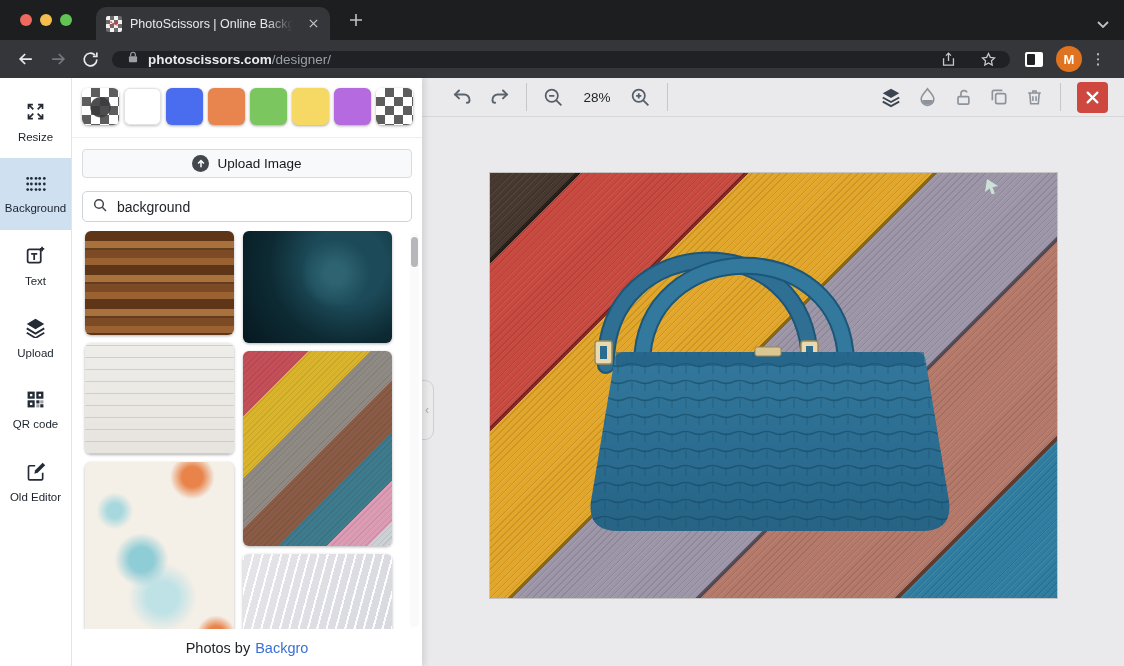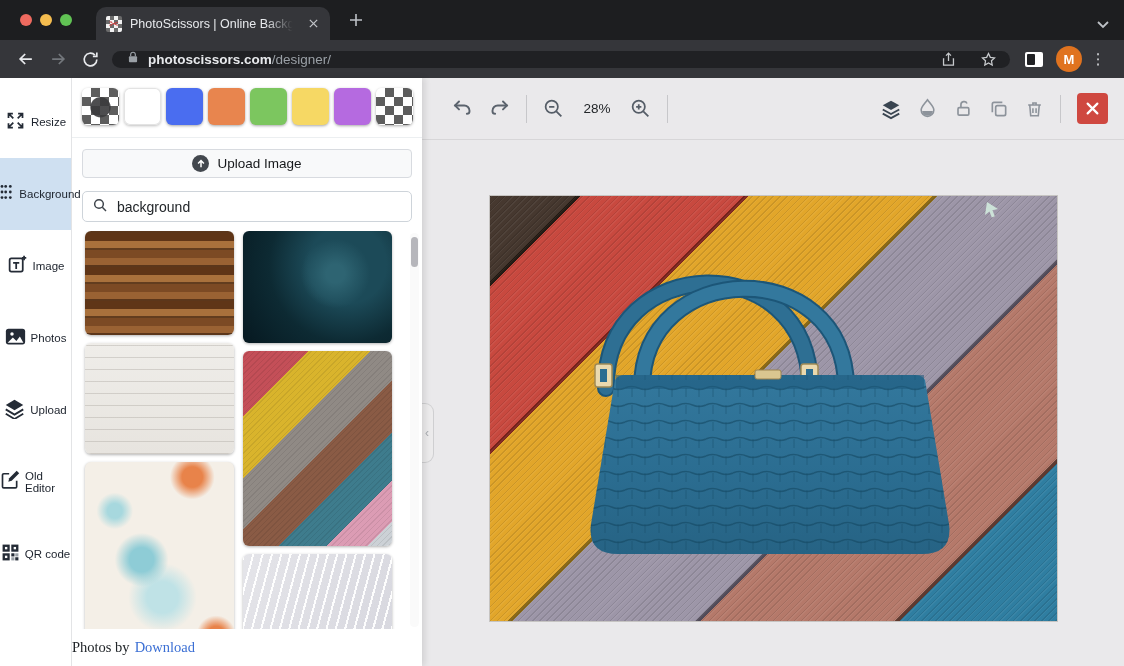--- a/index.html
+++ b/index.html
@@ -34,21 +34,21 @@
   .pill-spacer { flex:1; }
   .chrome-right { display:flex; align-items:center; gap:6px; margin-left:8px; }
   .avatar { width:26px; height:26px; border-radius:50%; color:#fff; font-size:13px; font-weight:bold;
             display:flex; align-items:center; justify-content:center; }
   .kebab { color:#d7d9dc; font-size:15px; width:20px; text-align:center; letter-spacing:0; }
 
   
   .app { display:flex; height:588px; background:#fff; }
 
   .sidebar { width:72px; flex:none; border-right:1px solid #e3e4e6; padding-top:8px; display:flex; flex-direction:column; background:#fff; z-index:3; }
-  .side-item { height:72px; display:flex; flex-direction:row; align-items:center; justify-content:center; gap:5px; cursor:pointer; }
+  .side-item { height:72px; display:flex; flex-direction:column; align-items:center; justify-content:center; gap:5px; cursor:pointer; }
   .side-item.active { background:#cfe0f1; }
   .side-label { font-size:11.5px; color:#1c222c; }
 
   .panel { width:350px; flex:none; display:flex; flex-direction:column; background:#fff; position:relative;
            box-shadow:3px 0 6px rgba(0,0,0,.10); z-index:2; }
   .swatches { display:flex; gap:5px; padding:10px 10px 12px 10px; border-bottom:1px solid #eceff1; }
   .swatch { width:37px; height:37px; border-radius:6px; box-shadow:0 1px 3px rgba(0,0,0,.35); flex:none; }
   .swatch.checker { background:repeating-conic-gradient(#5d5d5d 0% 25%, #fff 0% 50%) 0 0/18px 18px; }
   .swatch.checker-image { background:
       radial-gradient(circle at 50% 52%, rgba(58,58,60,.9) 0 36%, rgba(58,58,60,0) 40%),
@@ -87,26 +87,26 @@
       radial-gradient(circle at 38% 52%, #8eccd6 0 9%, rgba(142,204,214,0) 20%),
       radial-gradient(circle at 52% 72%, #bfe2e6 0 10%, rgba(191,226,230,0) 22%),
       radial-gradient(circle at 88% 92%, #e8834a 0 4%, rgba(232,131,74,0) 9%),
       #f4efe7; }
   .t-white-waves { height:110px; background:
       repeating-linear-gradient(105deg, rgba(255,255,255,.9) 0 2px, rgba(195,195,205,.4) 2px 9px),
       linear-gradient(115deg, #fbfbfc, #e4e4ea); }
   .scrollbar { position:absolute; right:3px; top:2px; bottom:2px; width:9px; border-radius:5px; background:#fafafa; }
   .scroll-thumb { position:absolute; top:4px; left:1px; width:7px; height:30px; border-radius:4px; background:#b6b6bb; }
 
-  .credit { height:37px; flex:none; display:flex; align-items:center; gap:5px; font-size:14.5px; color:#212529;font-family:Liberation Serif, serif; }
+  .credit { height:37px; flex:none; display:flex; align-items:center; justify-content:center; gap:5px; font-size:14.5px; color:#212529; }
   .credit a { color:#3b6fd4; text-decoration:none; cursor:pointer; }
 
   
   .canvas-col { flex:1; display:flex; flex-direction:column; background:#eae9eb; position:relative; }
-  .editor-toolbar { height:62px; flex:none; display:flex; align-items:center; gap:16px; padding:0 16px 0 30px;
+  .editor-toolbar { height:39px; flex:none; display:flex; align-items:center; gap:16px; padding:0 16px 0 30px;
                     border-bottom:1px solid #d7d6d8; }
   .tool-btn { display:flex; align-items:center; justify-content:center; cursor:pointer; flex:none; }
   .tool-sep { width:1px; height:28px; background:#c7c7ca; }
   .zoom-label { font-size:13.5px; color:#232629; min-width:34px; text-align:center; }
   .t-spacer { flex:1; }
   .btn-download { height:31px; border:none; border-radius:4px; color:#fff; padding:0 14px;
                   display:flex; align-items:center; gap:9px; font-size:13.5px; cursor:pointer; font-family:inherit; }
   .btn-close { width:31px; height:31px; border:none; border-radius:4px; color:#fff;
                display:flex; align-items:center; justify-content:center; cursor:pointer; }
 
@@ -248,67 +248,57 @@
       <span class="side-label">Background</span>
     </div>
     <div class="side-item">
       <span>
         <svg width="21" height="21" viewBox="0 0 24 24" fill="none" stroke="#242b36" stroke-width="2">
             <rect x="3" y="5" width="15" height="15" rx="2"></rect>
             <path d="M7 10h7M10.5 10v7"></path>
             <path d="M19.5 2v5M17 4.5h5"></path>
           </svg>
       </span>
-      <span class="side-label">Image</span>
-    </div>
-    <div class="side-item">
-      <span>
-        <svg width="21" height="19" viewBox="0 0 24 20">
-            <rect x="1" y="1" width="22" height="18" rx="3" fill="#242b36"></rect>
-            <circle cx="8" cy="7" r="2" fill="#fff"></circle>
-            <path d="M3 17l6-6 4 4 4-5 4 7z" fill="#fff"></path>
-          </svg>
-      </span>
-      <span class="side-label">Photos</span>
+      <span class="side-label">Text</span>
     </div>
     <div class="side-item">
       <span>
         <svg width="21" height="21" viewBox="0 0 24 24">
             <path d="M12 2L2 8l10 6 10-6z" fill="#242b36"></path>
             <path d="M2 13l10 6 10-6" fill="none" stroke="#242b36" stroke-width="2"></path>
             <path d="M2 18l10 6 10-6" fill="none" stroke="#242b36" stroke-width="2"></path>
           </svg>
       </span>
       <span class="side-label">Upload</span>
-    </div>
-    <div class="side-item">
-      <span>
-        <svg width="20" height="20" viewBox="0 0 24 24">
-            <path d="M20 13v7a1.5 1.5 0 0 1-1.5 1.5h-14A1.5 1.5 0 0 1 3 20V6a1.5 1.5 0 0 1 1.5-1.5H11" fill="none" stroke="#242b36" stroke-width="2"></path>
-            <path d="M10 14l1-4 9-9 3 3-9 9z" fill="#242b36"></path>
-          </svg>
-      </span>
-      <span class="side-label">Old Editor</span>
     </div>
     <div class="side-item">
       <span>
         <svg width="19" height="19" viewBox="0 0 24 24" fill="#242b36">
             <rect x="2" y="2" width="9" height="9"></rect>
             <rect x="5" y="5" width="3" height="3" fill="#fff"></rect>
             <rect x="13" y="2" width="9" height="9"></rect>
             <rect x="16" y="5" width="3" height="3" fill="#fff"></rect>
             <rect x="2" y="13" width="9" height="9"></rect>
             <rect x="5" y="16" width="3" height="3" fill="#fff"></rect>
             <rect x="13" y="13" width="4" height="4"></rect>
             <rect x="18" y="13" width="4" height="4" fill="#9aa0a6"></rect>
             <rect x="13" y="18" width="4" height="4" fill="#9aa0a6"></rect>
             <rect x="18" y="18" width="4" height="4"></rect>
           </svg>
       </span>
       <span class="side-label">QR code</span>
+    </div>
+    <div class="side-item">
+      <span>
+        <svg width="20" height="20" viewBox="0 0 24 24">
+            <path d="M20 13v7a1.5 1.5 0 0 1-1.5 1.5h-14A1.5 1.5 0 0 1 3 20V6a1.5 1.5 0 0 1 1.5-1.5H11" fill="none" stroke="#242b36" stroke-width="2"></path>
+            <path d="M10 14l1-4 9-9 3 3-9 9z" fill="#242b36"></path>
+          </svg>
+      </span>
+      <span class="side-label">Old Editor</span>
     </div>
   </div>
 
   <div class="panel">
     <div class="swatches">
       <span class="swatch checker-image"></span>
       <span class="swatch white"></span>
       <span class="swatch" style="background: rgb(74, 109, 240);"></span>
       <span class="swatch" style="background: rgb(232, 133, 78);"></span>
       <span class="swatch" style="background: rgb(124, 198, 95);"></span>
@@ -349,21 +339,21 @@
           <div class="thumb t-white-waves"></div>
         </div>
       </div>
       <div class="scrollbar">
         <div class="scroll-thumb"></div>
       </div>
     </div>
 
     <div class="credit">
       <span>Photos by</span>
-      <a>Download</a>
+      <a>Backgro</a>
     </div>
   </div>
 
   <div class="canvas-col">
     <div class="editor-toolbar">
       <span class="tool-btn">
         <svg width="21" height="21" viewBox="0 0 24 24" fill="none" stroke="#5b636d" stroke-width="2.2" stroke-linecap="round">
             <path d="M8 4L3.5 8.5 8 13"></path>
             <path d="M3.5 8.5H14a6 6 0 0 1 6 6v.5a3 3 0 0 1-3 3"></path>
           </svg>

